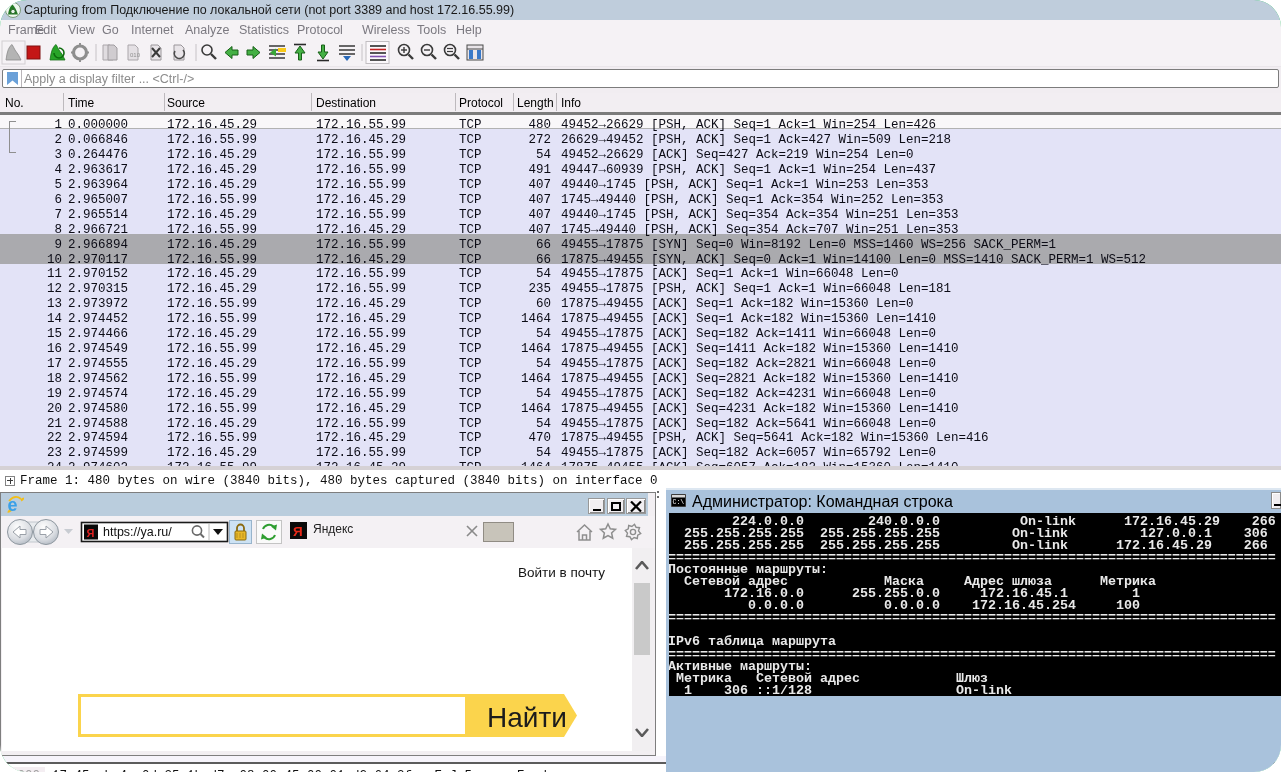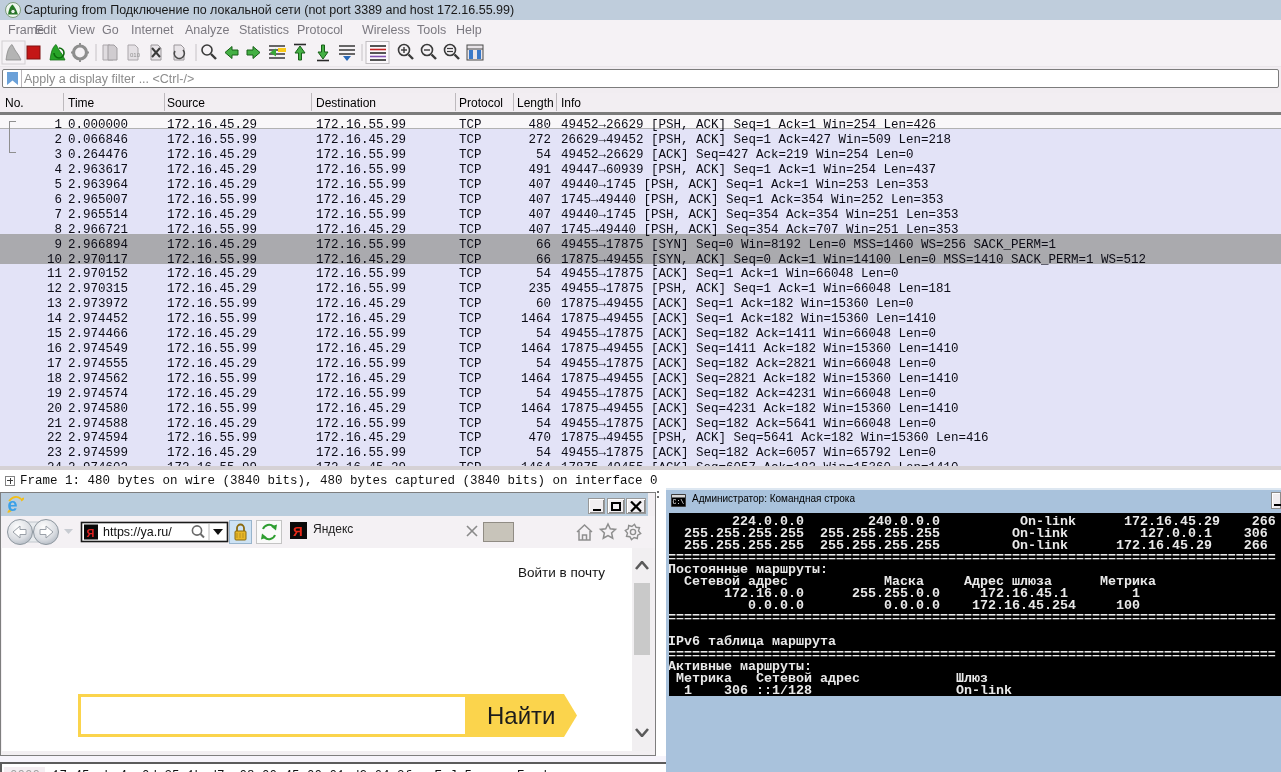--- a/index.html
+++ b/index.html
@@ -1,16 +1,16 @@
 <!DOCTYPE html>
 <html><head><meta charset="utf-8">
 <style>
 html,body{margin:0;padding:0;}
 #scr{position:relative;width:1281px;height:772px;overflow:hidden;background:#22c55e;
-  font-family:"Liberation Sans",sans-serif;}
+  font-family:"Liberation Sans",sans-serif;border-radius:27px;}
 #scr *{position:absolute;box-sizing:border-box;margin:0;}
 pre{font-family:"Liberation Mono",monospace;white-space:pre;}
 
 #wtitle{left:0;top:0;width:1281px;height:20px;background:#bfcddc;}
 #wtitle span{left:24px;top:3px;font-size:12.5px;color:#191919;}
 #wmenu{left:0;top:20px;width:1281px;height:20px;background:#f5f2f5;}
 #wmenu span{top:3px;font-size:12.5px;color:#7b7980;}
 #wtool{left:0;top:40px;width:1281px;height:27px;background:#f5f2f5;border-bottom:1px solid #eae6ea;}
 #wfilter{left:0;top:67px;width:1281px;height:26px;background:#f1edf1;}
 #finput{left:2px;top:2px;width:1277px;height:19px;background:#fff;border:1px solid #7c7c7c;border-radius:2px;}
@@ -41,21 +41,21 @@
 .wbtn{top:5px;width:17px;height:16px;background:#f1eef1;border:1px solid #989898;
   box-shadow:inset 1px 1px 0 #fff,inset -1px -1px 0 #8a8a8a;}
 #ienav{left:0;top:23px;width:654px;height:32px;background:#f4f1f4;}
 #iecontent{left:1px;top:55px;width:630px;height:203px;background:#fff;}
 #iescroll{left:631px;top:55px;width:20px;height:203px;background:#f1eff1;}
 #iethumb{left:2px;top:35px;width:16px;height:72px;background:#c9c9c9;}
 #iebottom{left:0;top:258px;width:654px;height:3px;background:#f2eff2;}
 
 #cmd{left:666px;top:488px;width:615px;height:284px;background:#a9c2dc;z-index:4;}
 #cmdcon{left:3px;top:25px;width:612px;height:183px;background:#000;overflow:hidden;}
-#cmdtitle{left:26px;top:5px;font-size:10px;color:#000;}
+#cmdtitle{left:26px;top:5px;font-size:16px;color:#000;}
 #cmdpre{left:-1px;top:2.5px;font-size:13.33px;line-height:12.1px;color:#e9e9e9;
   font-weight:bold;}
 </style></head>
 <body>
 <div id="scr">
 
 <div id="wtitle">
       <svg style="left:5px;top:2px" width="16" height="16" viewBox="0 0 16 16">
         <circle cx="8" cy="8" r="7.5" fill="#eef6ee" stroke="#7a9a7a" stroke-width="1"></circle>
         <path d="M3,12.5 Q4.5,4 7.5,2.5 Q10.5,5.5 13,12.5 Z" fill="#247a24"></path>
@@ -452,21 +452,21 @@
           <circle cx="632" cy="16" r="2.6" fill="none" stroke="#8e8e8e" stroke-width="1.4"></circle>
     </svg>
     <span style="left:102px;top:9px;font-size:12.5px;color:#101010">https://ya.ru/</span>
     <span style="left:312px;top:6px;font-size:12px;color:#232323">Яндекс</span>
   </div>
   <div id="iecontent">
     <span style="left:516px;top:17px;font-size:13.5px;color:#141414">Войти в почту</span>
     <div style="left:76px;top:146px;width:390px;height:43px;background:#fff;border:3px solid #fbd44c"></div>
     <div style="left:466px;top:146px;width:96px;height:43px;background:#fbd44c"></div>
     <div style="left:562px;top:146px;width:13px;height:43px;background:#fbd44c;clip-path:polygon(0 0,100% 50%,0 100%)"></div>
-    <span style="left:485px;top:154px;font-size:24px;color:#1c1c1c">Найти</span>
+    <span style="left:485px;top:154px;font-size:28px;color:#1c1c1c">Найти</span>
   </div>
   <div id="iescroll">
     <svg style="left:3px;top:13px" width="14" height="9" viewBox="0 0 14 9">
           <path d="M1,8 L7,1 L13,8" fill="none" stroke="#5a5a5a" stroke-width="2.6"></path>
         </svg>
     <div id="iethumb"></div>
     <svg style="left:3px;top:180px" width="14" height="9" viewBox="0 0 14 9">
           <path d="M1,1 L7,8 L13,1" fill="none" stroke="#5a5a5a" stroke-width="2.6"></path>
         </svg>
   </div>

